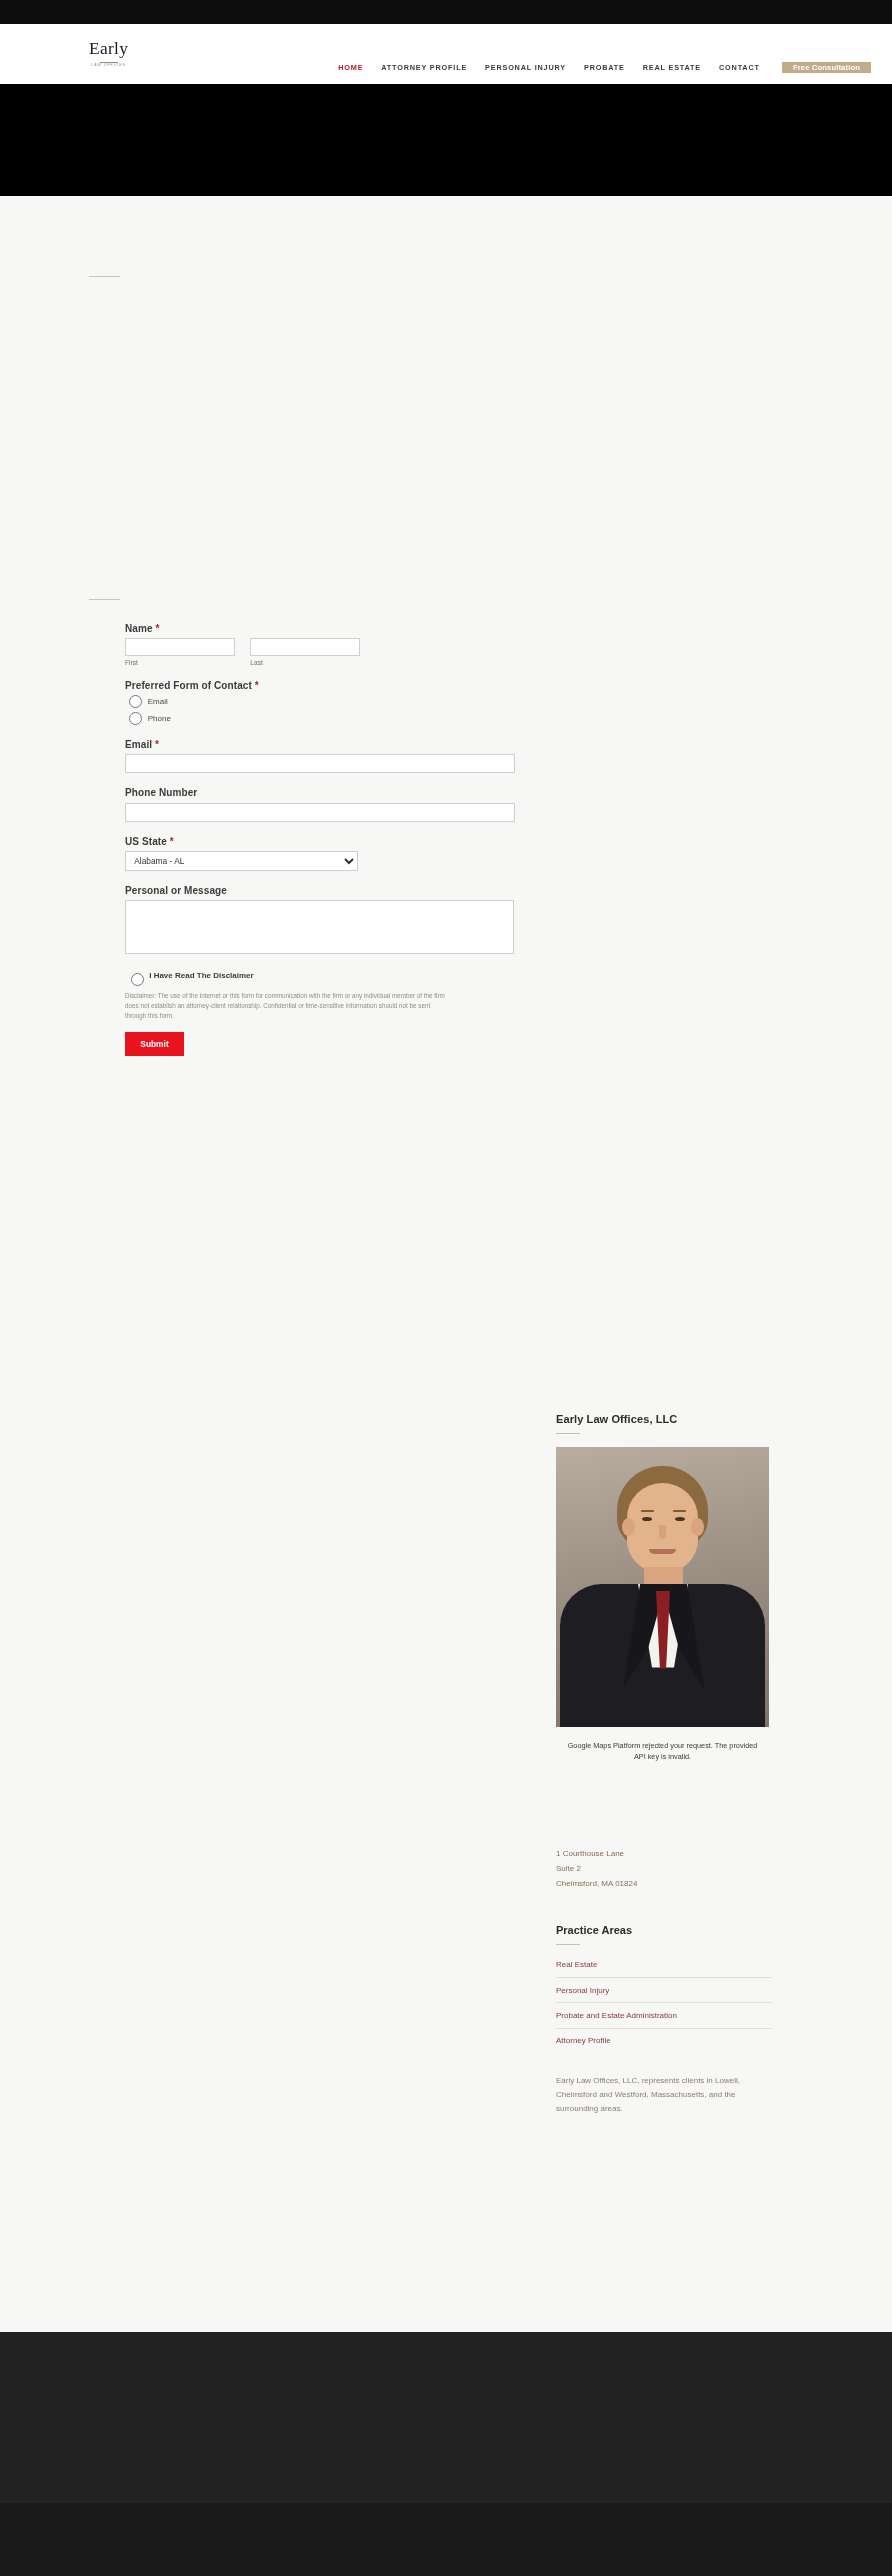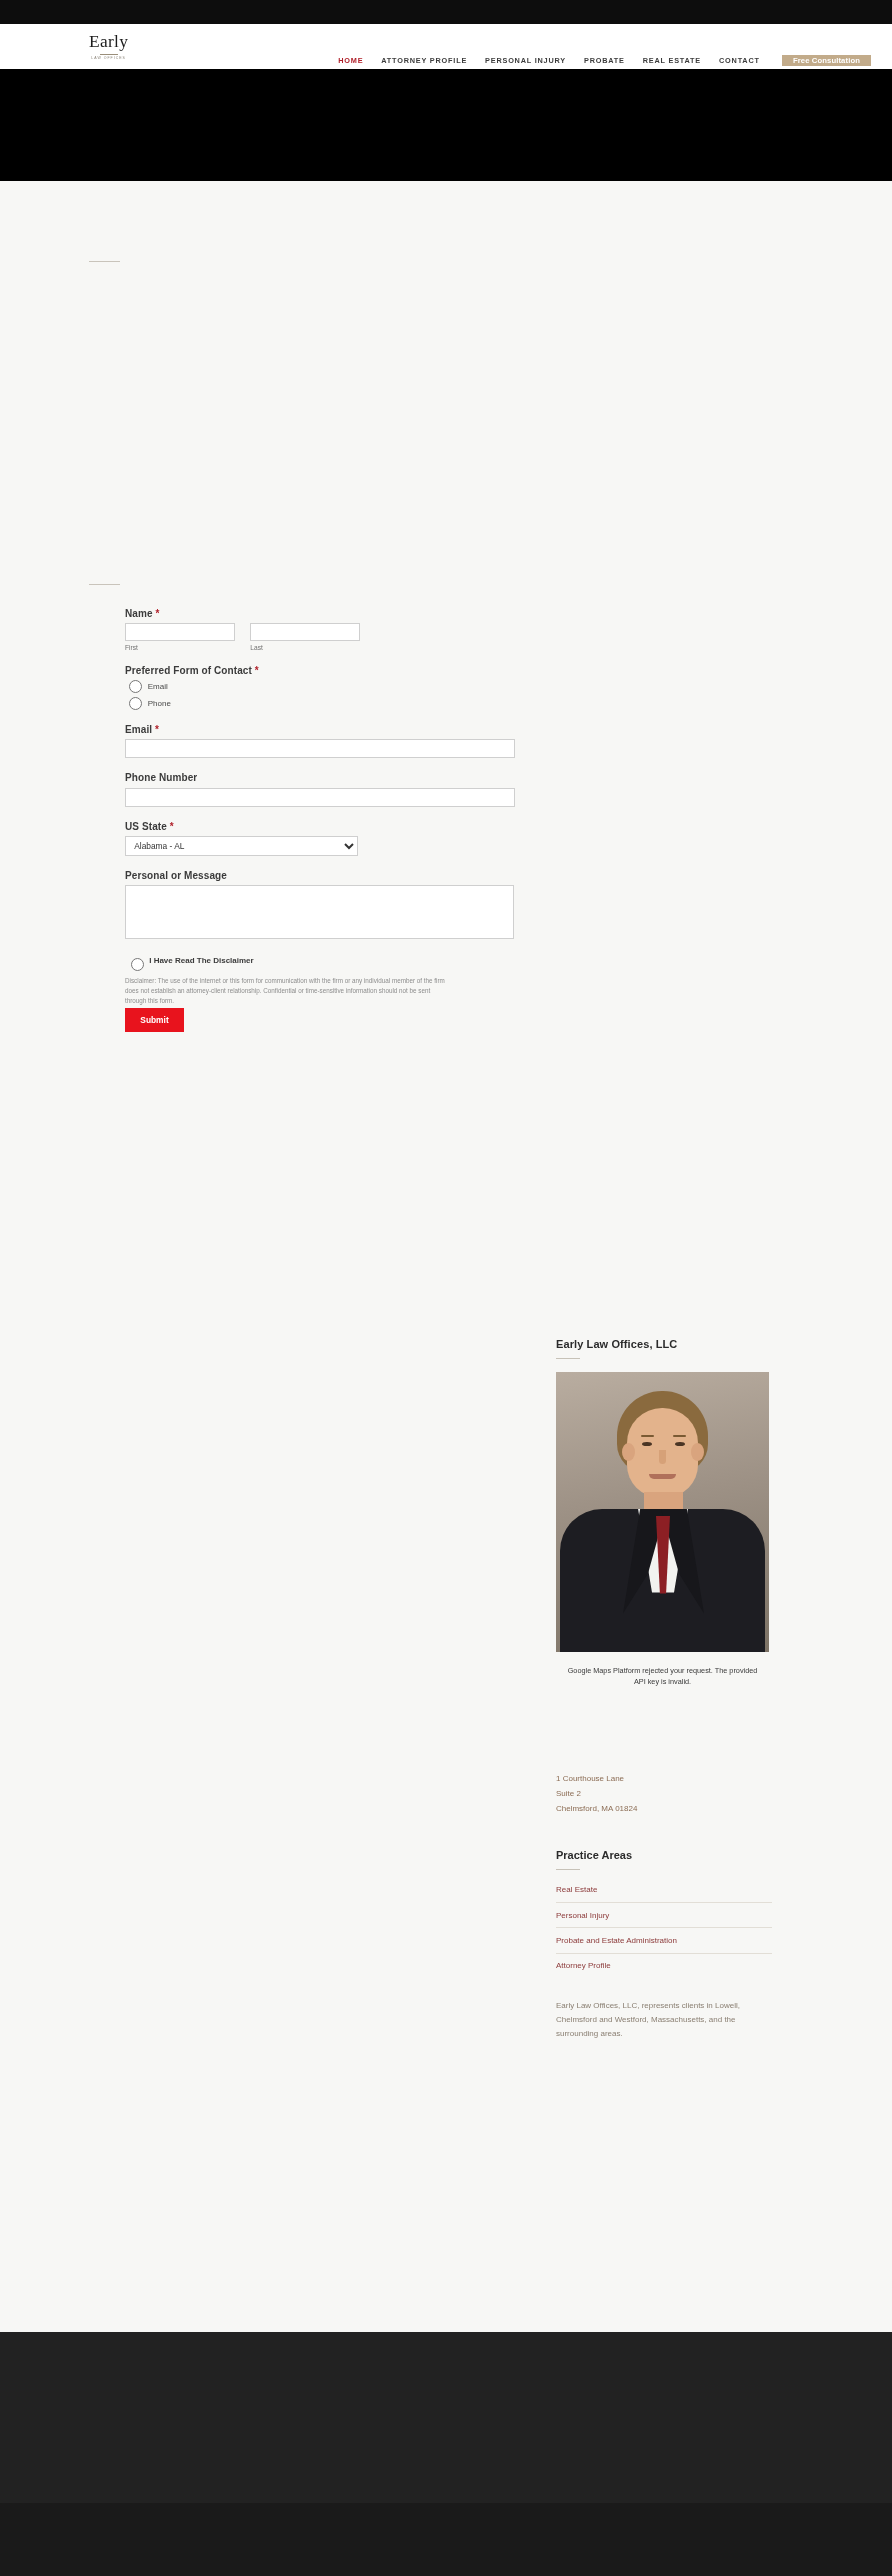--- a/index.html
+++ b/index.html
@@ -16,21 +16,21 @@
 
   
   .topstrip {
     height: 24px;
     background: #0d0d0d;
     width: 100%;
   }
 
   
   .header {
-    height: 45px;
+    height: 60px;
     background: #ffffff;
     display: flex;
     align-items: center;
     padding: 0 0 0 0;
     position: relative;
   }
   .logo-wrap {
     margin-left: 89px;
     display: flex;
     flex-direction: column;
@@ -173,36 +173,36 @@
     color: #3b3b3b;
   }
   .disclaimer-text {
     font-size: 6.3px;
     line-height: 1.55;
     color: #8d8d8d;
     margin-top: 5.6px;
     width: 328px;
   }
   .submit-btn {
-    margin-top: 3px;
+    margin-top: 12px;
     background: #e8131d;
     color: #ffffff;
     border: none;
     font-size: 8.4px;
     font-weight: 700;
     padding: 7px 15.3px;
     cursor: pointer;
     font-family: "Liberation Sans", sans-serif;
   }
 
   
   .sidebar {
     position: absolute;
     left: 467px;
-    top: 1157px;
+    top: 1217px;
     width: 216px;
   }
   .side-title {
     font-size: 11px;
     font-weight: 700;
     color: #2b2b2b;
     letter-spacing: 0.1px;
   }
   .side-rule {
     width: 24px;

